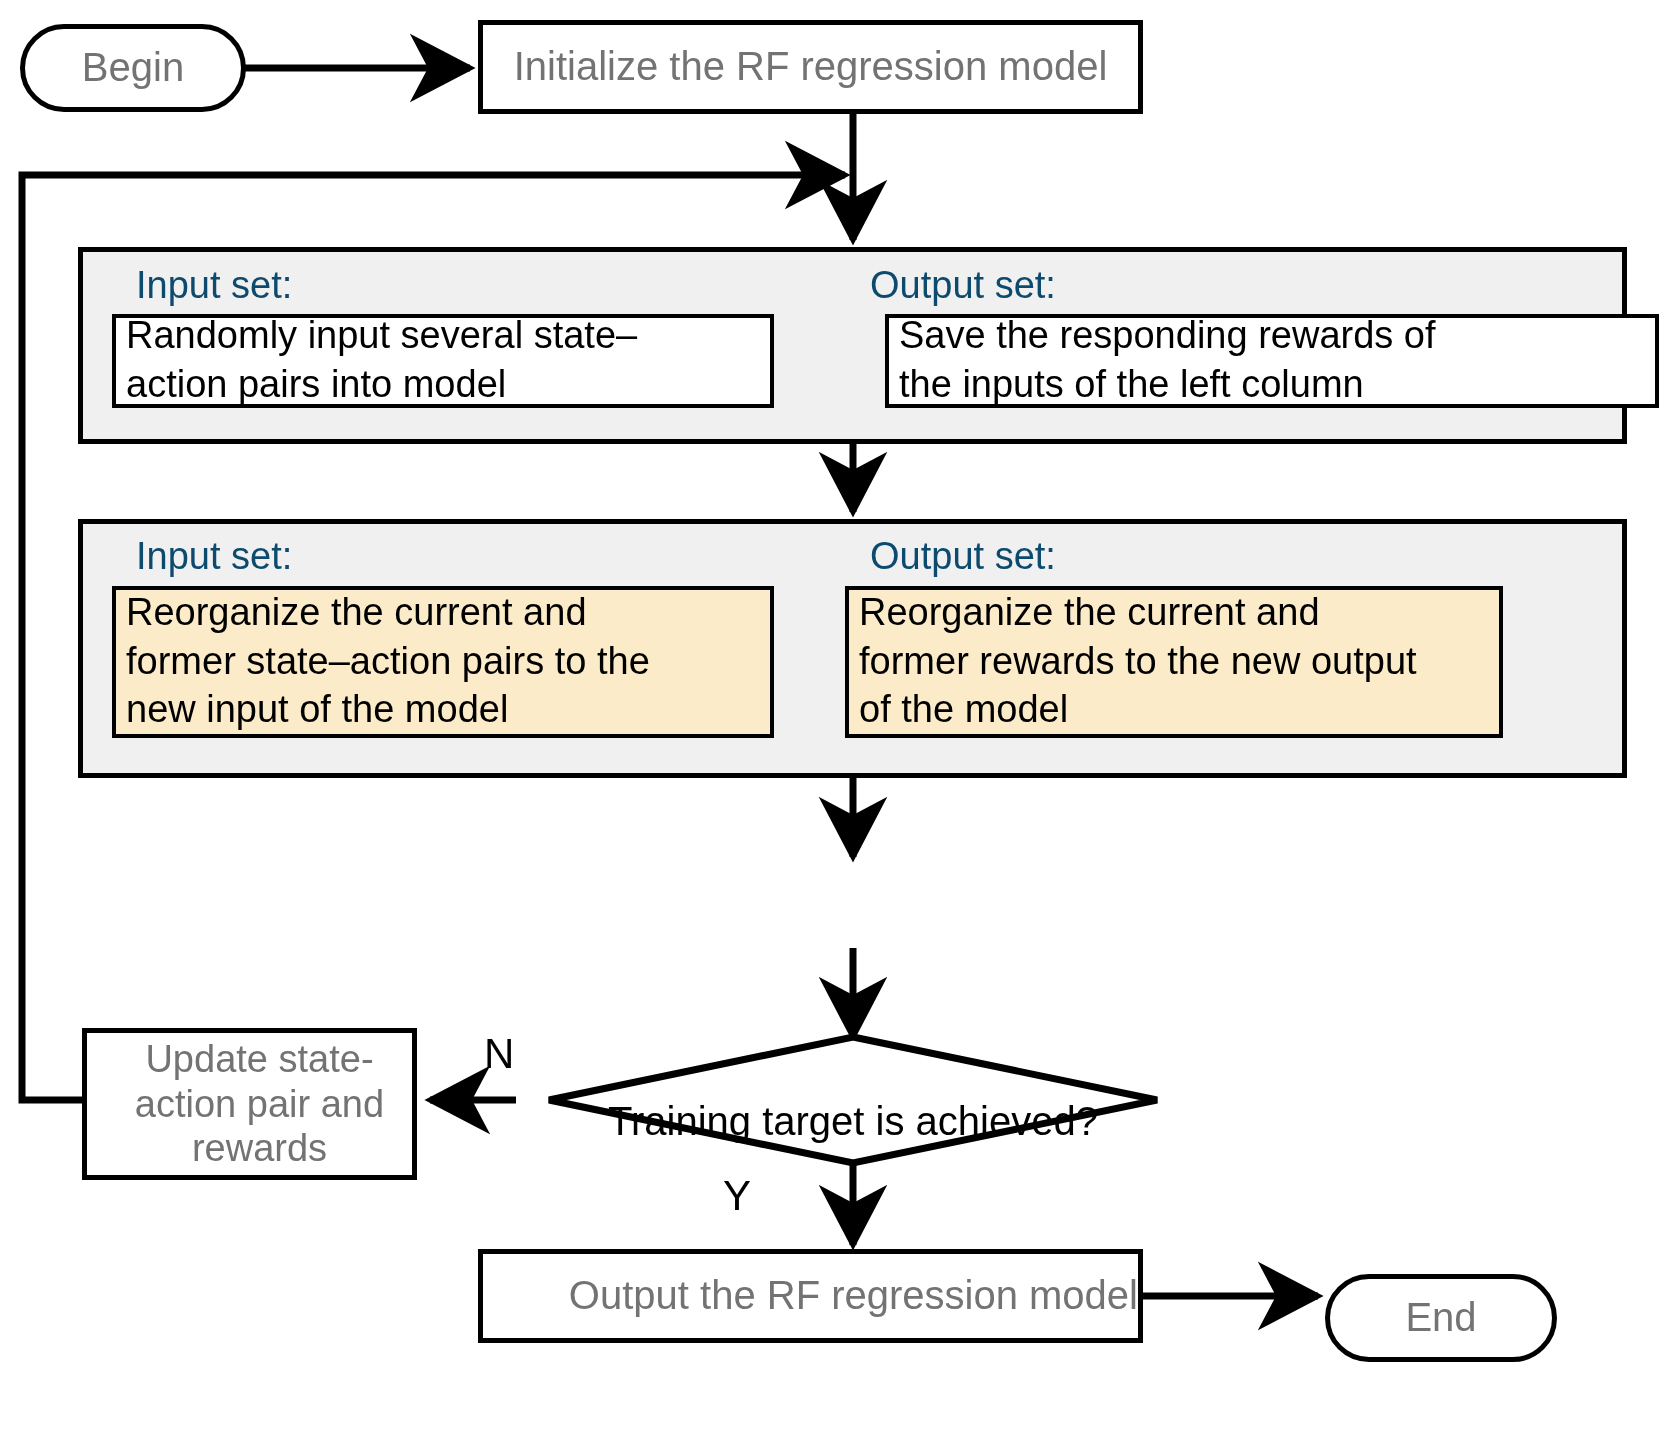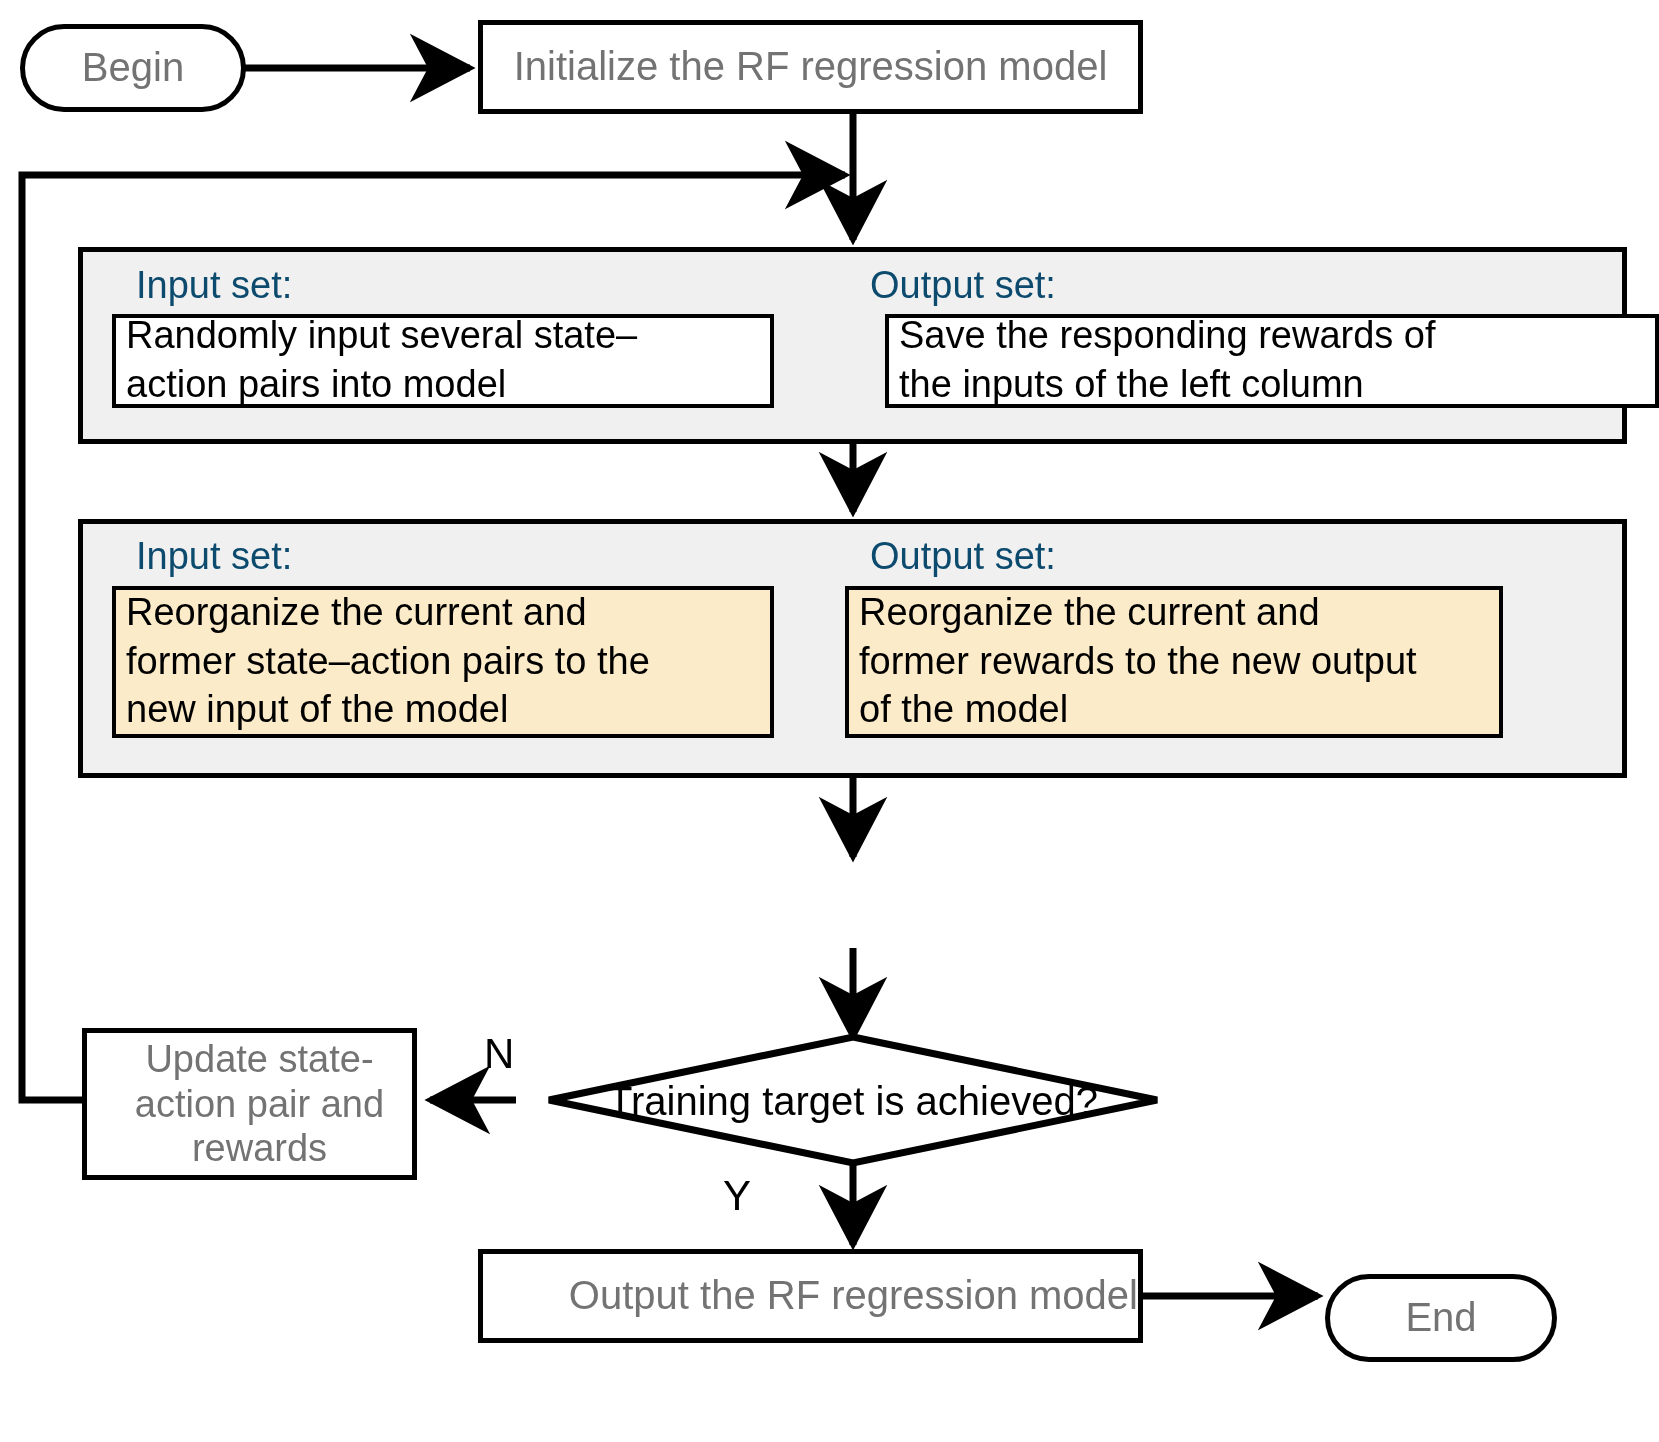--- a/index.html
+++ b/index.html
@@ -80,20 +80,21 @@
     display: block;
     width: 100%;
     text-align: left;
   }
   .diamond-label {
     position: absolute;
     font-size: 40px;
     color: #000;
     white-space: nowrap;
     text-align: center;
+    margin-top: 20px;
   }
   .branch-label {
     position: absolute;
     font-size: 42px;
     color: #000;
     white-space: nowrap;
   }
   .node-text {
     display: block;
     width: 100%;

